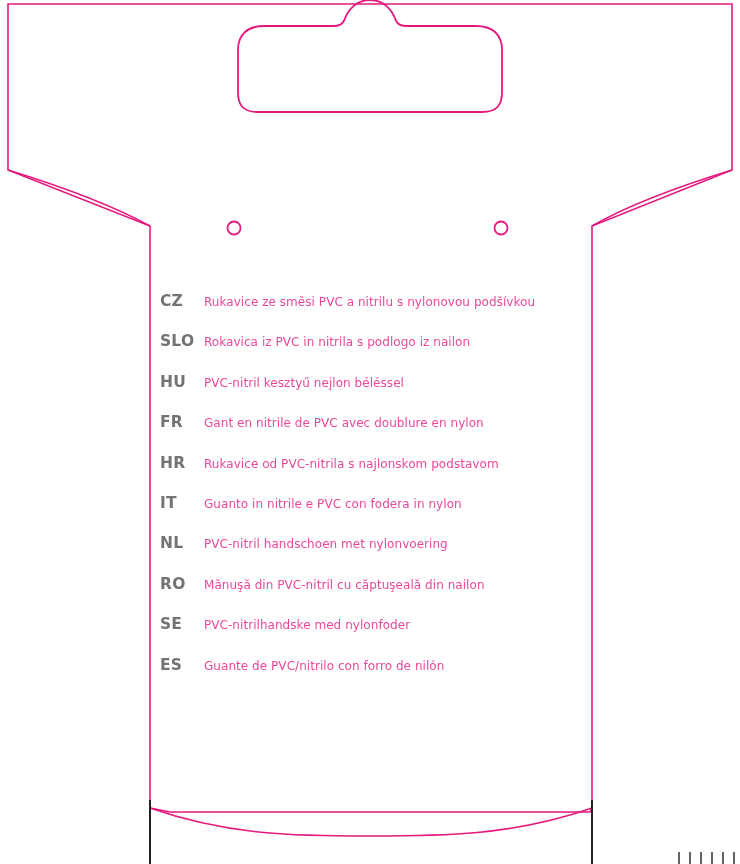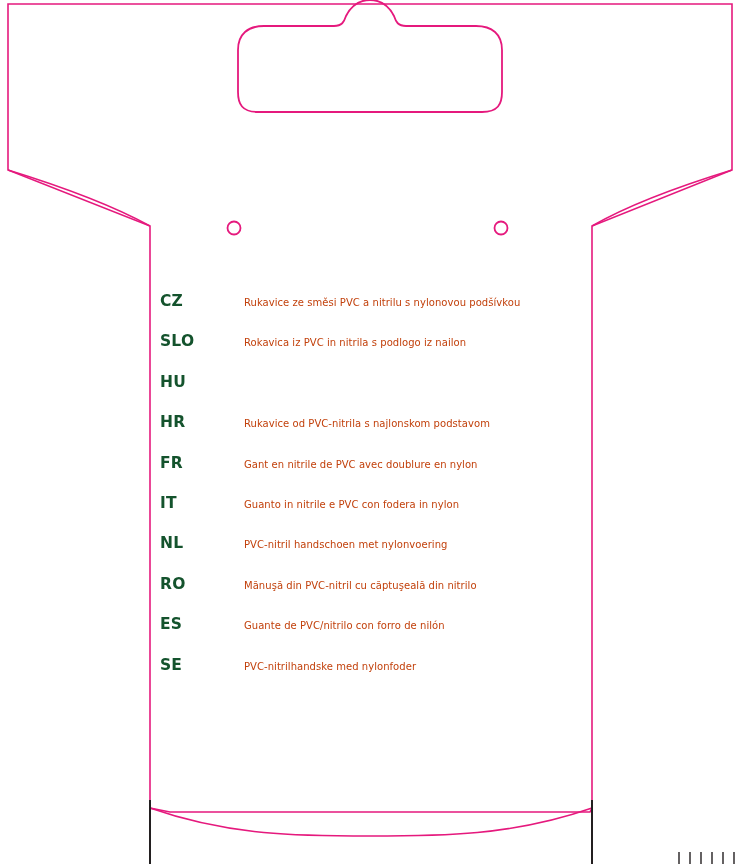--- a/index.html
+++ b/index.html
@@ -38,30 +38,29 @@
     display: flex;
     align-items: baseline;
     height: 40.4px;
   }
   .lang-code {
     width: 44px;
     flex: 0 0 44px;
     font-family: "DejaVu Sans", sans-serif;
     font-weight: bold;
     font-size: 15.5px;
-    color: #14532d;
+    color: #737373;
     letter-spacing: 0.2px;
   }
   .lang-text {
     font-family: "DejaVu Sans", sans-serif;
-    font-size: 10px;
-    color: #c2410c;
+    font-size: 12px;
+    color: #ec4899;
     white-space: nowrap;
     letter-spacing: 0.05px;
-    margin-left: 40px;
   }
 </style>
 </head>
 <body>
 
 <div id="artboard">
 
   <svg class="dieline-svg" viewBox="0 0 740 864" xmlns="http://www.w3.org/2000/svg">
 
     <path d="M 8 4
@@ -117,44 +116,45 @@
     <div class="lang-row">
       <span class="lang-code">CZ</span>
       <span class="lang-text">Rukavice ze směsi PVC a nitrilu s nylonovou podšívkou</span>
     </div>
     <div class="lang-row">
       <span class="lang-code">SLO</span>
       <span class="lang-text">Rokavica iz PVC in nitrila s podlogo iz nailon</span>
     </div>
     <div class="lang-row">
       <span class="lang-code">HU</span>
+      <span class="lang-text">PVC-nitril kesztyű nejlon béléssel</span>
+    </div>
+    <div class="lang-row">
+      <span class="lang-code">FR</span>
+      <span class="lang-text">Gant en nitrile de PVC avec doublure en nylon</span>
     </div>
     <div class="lang-row">
       <span class="lang-code">HR</span>
       <span class="lang-text">Rukavice od PVC-nitrila s najlonskom podstavom</span>
-    </div>
-    <div class="lang-row">
-      <span class="lang-code">FR</span>
-      <span class="lang-text">Gant en nitrile de PVC avec doublure en nylon</span>
     </div>
     <div class="lang-row">
       <span class="lang-code">IT</span>
       <span class="lang-text">Guanto in nitrile e PVC con fodera in nylon</span>
     </div>
     <div class="lang-row">
       <span class="lang-code">NL</span>
       <span class="lang-text">PVC-nitril handschoen met nylonvoering</span>
     </div>
     <div class="lang-row">
       <span class="lang-code">RO</span>
-      <span class="lang-text">Mănuşă din PVC-nitril cu căptuşeală din nitrilo</span>
+      <span class="lang-text">Mănuşă din PVC-nitril cu căptuşeală din nailon</span>
+    </div>
+    <div class="lang-row">
+      <span class="lang-code">SE</span>
+      <span class="lang-text">PVC-nitrilhandske med nylonfoder</span>
     </div>
     <div class="lang-row">
       <span class="lang-code">ES</span>
       <span class="lang-text">Guante de PVC/nitrilo con forro de nilón</span>
-    </div>
-    <div class="lang-row">
-      <span class="lang-code">SE</span>
-      <span class="lang-text">PVC-nitrilhandske med nylonfoder</span>
     </div>
 
   </div>
 </div>
 
 </body></html>

